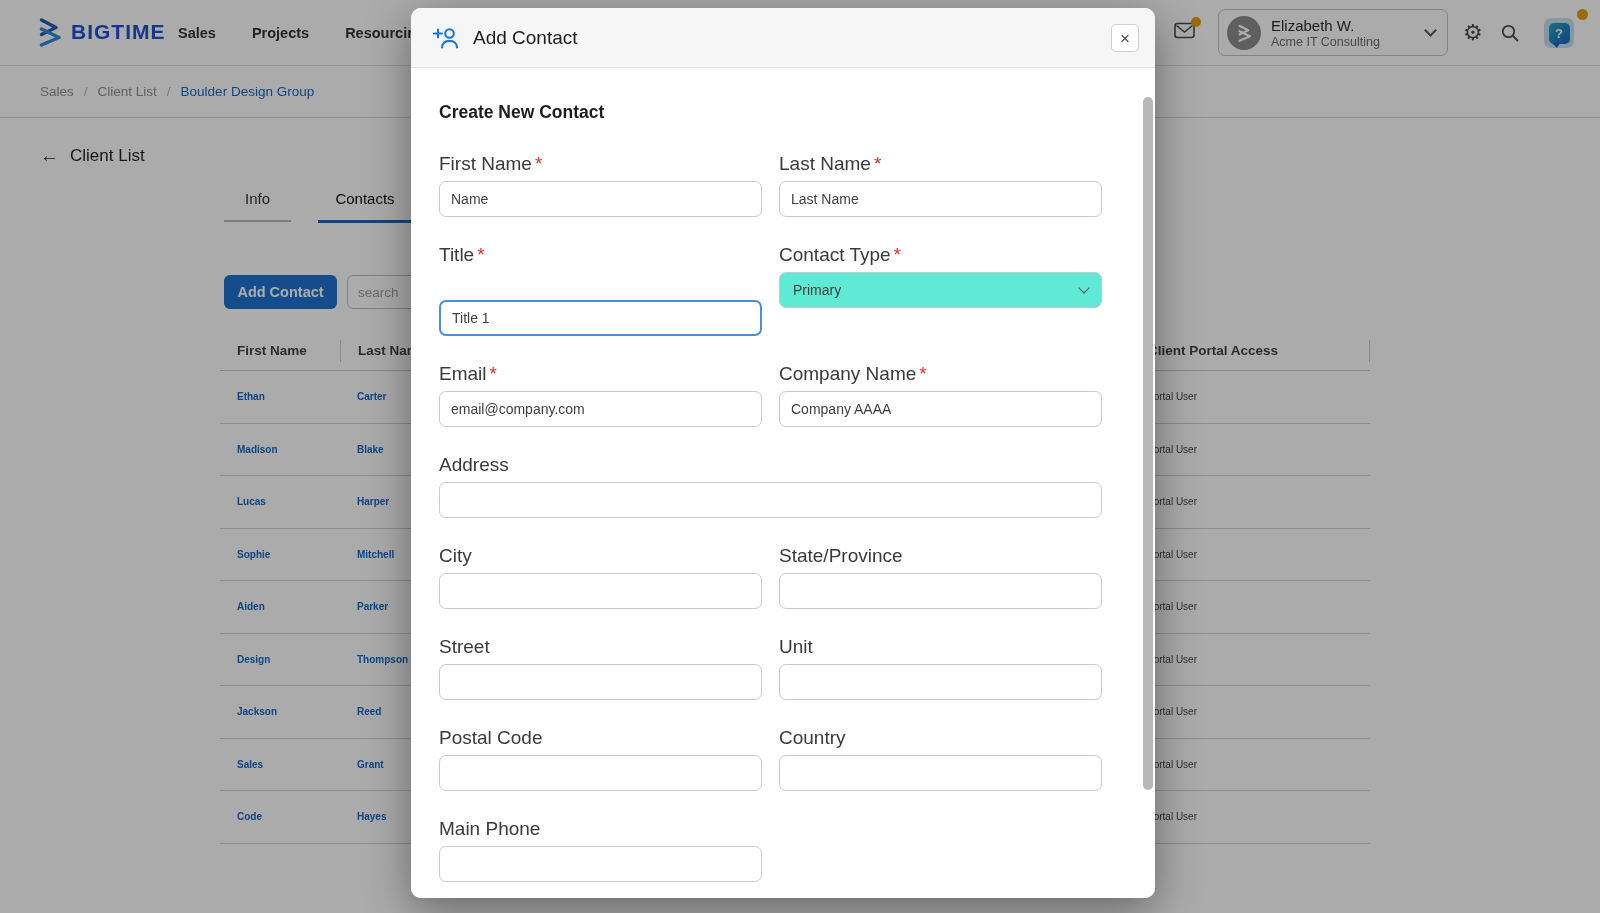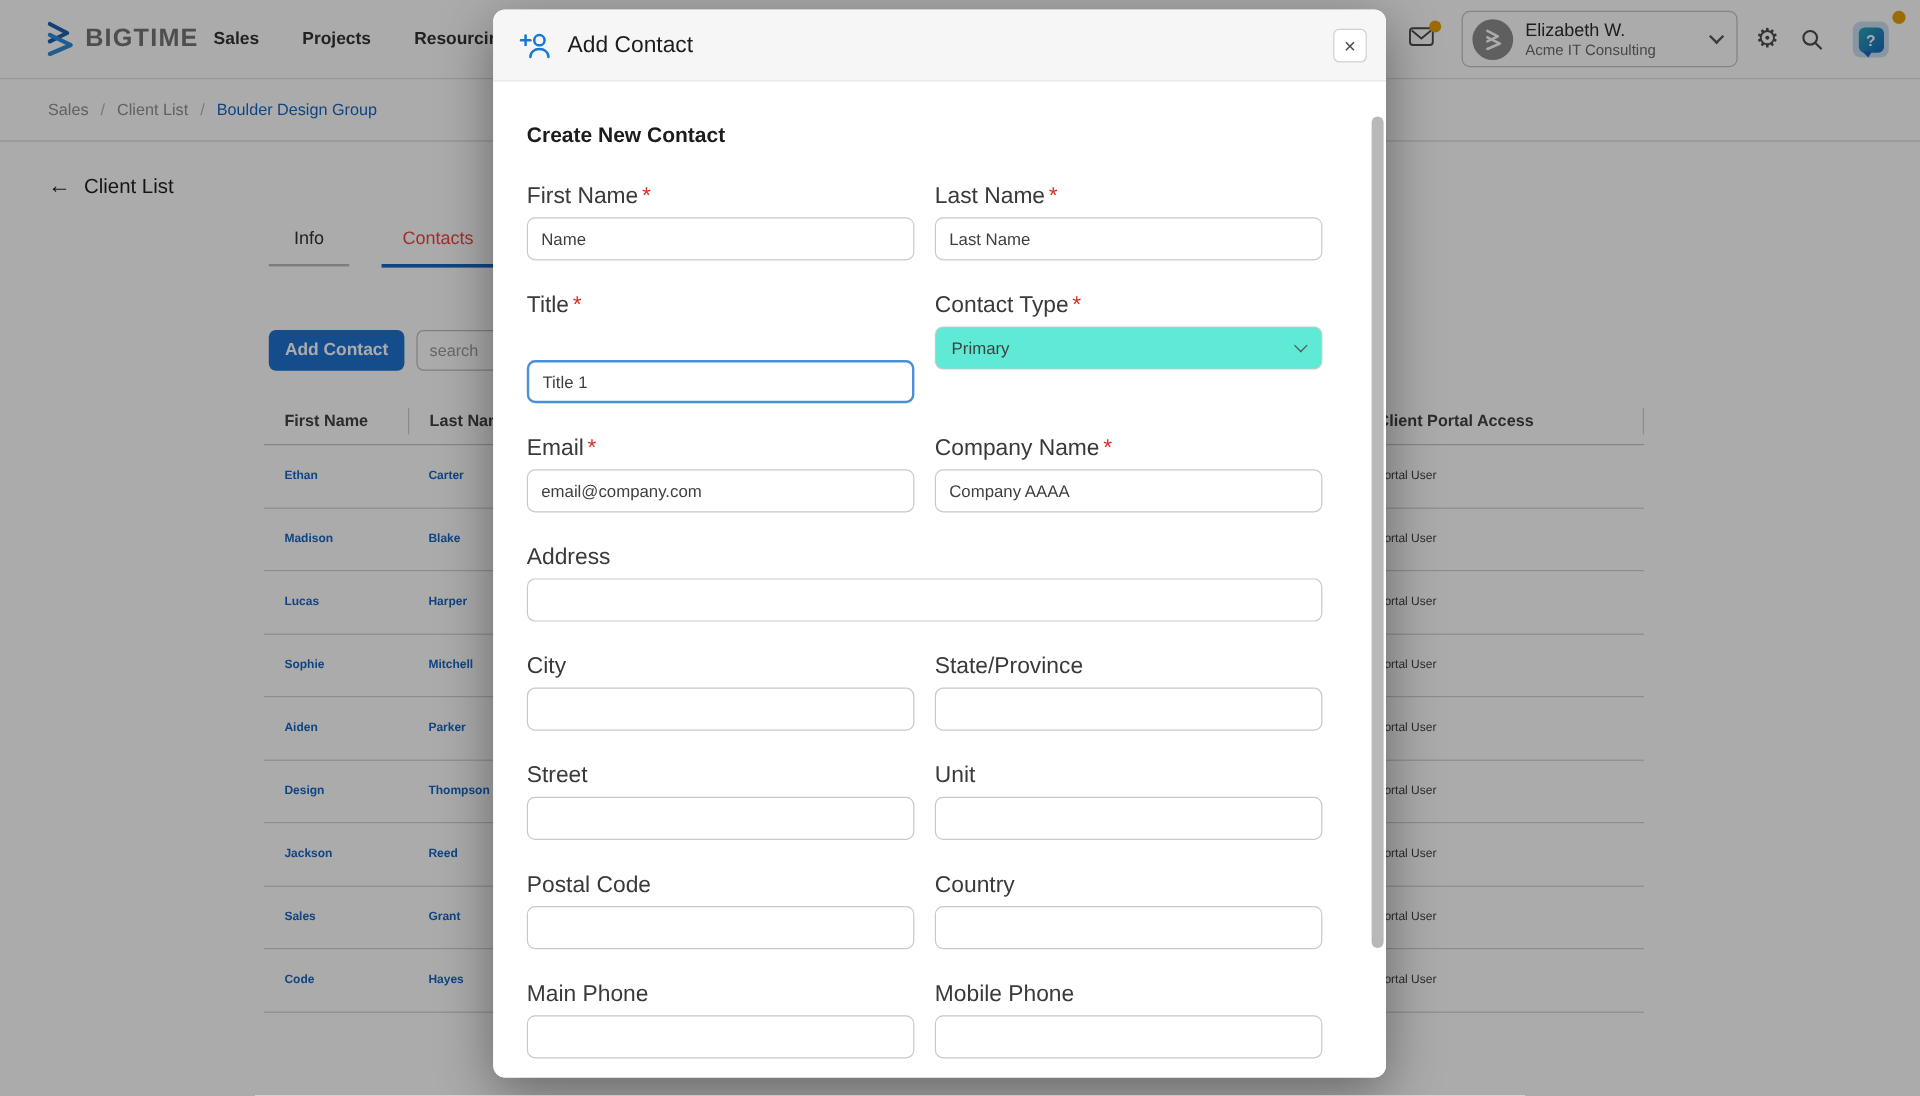--- a/index.html
+++ b/index.html
@@ -2,21 +2,21 @@
 <html><head>
 <meta charset="utf-8">
 <style>
   * { margin:0; padding:0; box-sizing:border-box; }
   body { font-family:"Liberation Sans", sans-serif; background:#e8e8e8; }
   .stage { position:relative; width:1600px; height:913px; background:#fff; overflow:hidden; }
 
   
   .topnav { position:absolute; left:0; top:0; width:1600px; height:66px; background:#fff; border-bottom:1px solid #dedede; }
   .brand { position:absolute; left:36px; top:17px; display:flex; align-items:center; gap:9px; }
-  .brand-text { font-size:21px; font-weight:700; letter-spacing:1px; color:#737373; }
+  .brand-text { font-size:21px; font-weight:700; letter-spacing:1px; color:#1d4ed8; }
   .nav-items { position:absolute; left:178px; top:0; height:66px; display:flex; align-items:center; gap:36px; }
   .nav-item { font-size:14.5px; font-weight:700; color:#303030; cursor:pointer; white-space:nowrap; }
   .mail-wrap { position:absolute; left:1174px; top:22px; }
   .dot { position:absolute; width:10px; height:10px; border-radius:50%; background:#e8a000; }
   .mail-dot { right:-6px; top:-5px; }
   .user-pill { position:absolute; left:1218px; top:9px; width:230px; height:47px; border:1px solid #c2c2c2; border-radius:7px; background:#fff; display:flex; align-items:center; padding:0 12px 0 8px; gap:10px; }
   .avatar { width:34px; height:34px; border-radius:50%; background:#8c8c8c; display:flex; align-items:center; justify-content:center; flex:none; }
   .user-text { flex:1; overflow:hidden; }
   .user-name { font-size:15px; color:#2a2a2a; line-height:19px; }
   .user-company { font-size:12.5px; color:#6a6a6a; line-height:15px; }
@@ -33,21 +33,21 @@
   .crumbs { position:absolute; left:40px; top:18px; display:flex; align-items:center; gap:10px; font-size:13.5px; }
   .crumb { color:#8f8f8f; cursor:pointer; }
   .crumb-sep { color:#b5b5b5; }
   .crumb.current { color:#1565c0; }
 
   
   .backlink { position:absolute; left:40px; top:145px; display:flex; align-items:center; gap:11px; font-size:17px; color:#1c1c1c; cursor:pointer; }
   .back-arrow { font-size:19px; color:#1c1c1c; }
   .tab { position:absolute; top:190px; text-align:center; font-size:15px; padding-bottom:13px; cursor:pointer; }
   .tab-info { left:224px; width:67px; color:#2e2e2e; border-bottom:2px solid #b9b9b9; }
-  .tab-contacts { left:318px; width:94px; color:#ef4444; border-bottom:3px solid #1565c0; }
+  .tab-contacts { left:318px; width:94px; color:#000000; border-bottom:3px solid #1565c0; }
   .add-btn { position:absolute; left:224px; top:275px; width:113px; height:34px; background:#1b6fd0; color:#fff; font-weight:700; font-size:14.5px; border:none; border-radius:6px; font-family:inherit; cursor:pointer; }
   .search-box { position:absolute; left:347px; top:275px; width:140px; height:34px; border:1px solid #bdbdbd; border-radius:6px; background:#fff; padding:0 10px; font-size:13.5px; color:#5a5a5a; font-family:inherit; }
   .search-box::placeholder { color:#9a9a9a; }
 
   
   .ctable { position:absolute; left:220px; top:331px; width:1150px; }
   .thead { display:grid; grid-template-columns:120px 790px 240px; height:40px; align-items:center; border-bottom:1px solid #c6c6c6; }
   .thead > div { padding-left:17px; font-size:13.5px; font-weight:700; color:#3f3f3f; height:22px; display:flex; align-items:center; }
   .thead > div + div { border-left:1px solid #cfcfcf; }
   .thead > div:last-child { border-right:1px solid #cfcfcf; }
@@ -296,24 +296,20 @@
           <div class="flabel"><span>Country</span></div>
           <input class="finput" style="">
         </div>
       </div>
 
       <div class="frow">
         <div class="field">
           <div class="flabel"><span>Main Phone</span></div>
           <input class="finput" style="">
         </div>
-        <div class="field">
-          <div class="flabel"><span>Mobile Phone</span></div>
-          <input class="finput" style="">
-        </div>
       </div>
     </div>
 
     <div class="m-scroll"></div>
 
     <div class="m-footer">
       <button class="btn-cancel">Cancel</button>
       <button class="btn-add">Add</button>
     </div>
   </div>

